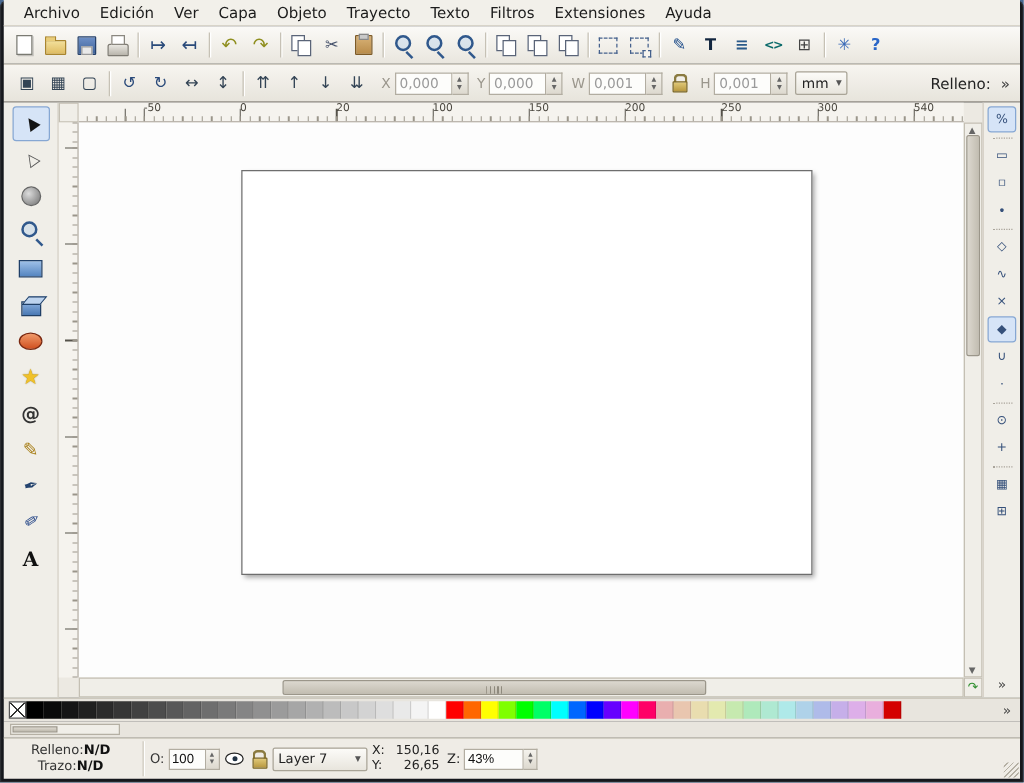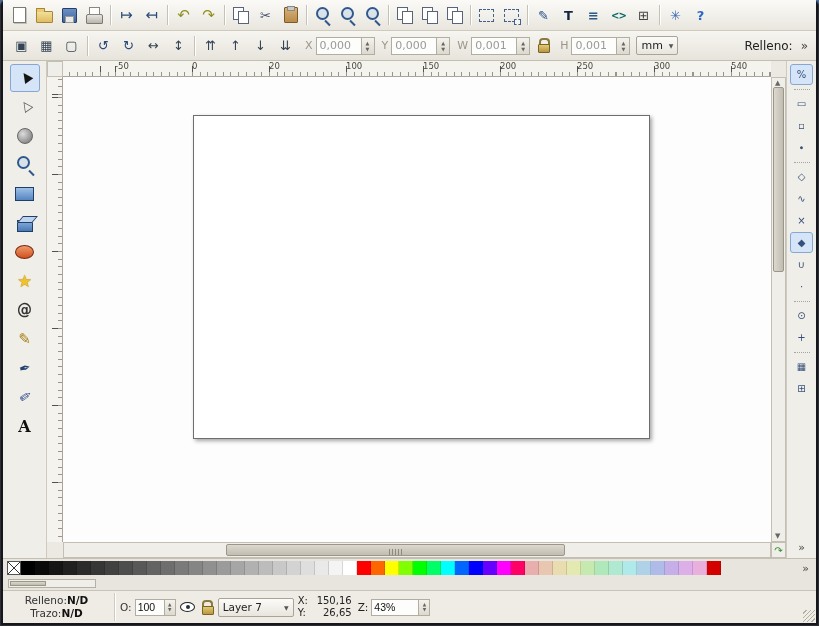--- a/index.html
+++ b/index.html
@@ -189,20 +189,32 @@
   .zoom-block { display:flex; align-items:center; padding:0 4px 0 2px; }
   .zoom-block .lab { margin-right:3px; }
   .zoom-block .minibox { width:48px; }
 </style>
 </head>
 <body>
 
 <div class="window">
 
 
+  <div class="menubar">
+      <span class="menu-item">Archivo</span>
+      <span class="menu-item">Edición</span>
+      <span class="menu-item">Ver</span>
+      <span class="menu-item">Capa</span>
+      <span class="menu-item">Objeto</span>
+      <span class="menu-item">Trayecto</span>
+      <span class="menu-item">Texto</span>
+      <span class="menu-item">Filtros</span>
+      <span class="menu-item">Extensiones</span>
+      <span class="menu-item">Ayuda</span>
+    </div>
 
   <div class="cmdbar">
       <span class="tbtn i-page">
         <i class="g"></i>
       </span>
       <span class="tbtn i-folder">
         <i class="g"></i>
       </span>
       <span class="tbtn i-floppy">
         <i class="g"></i>

